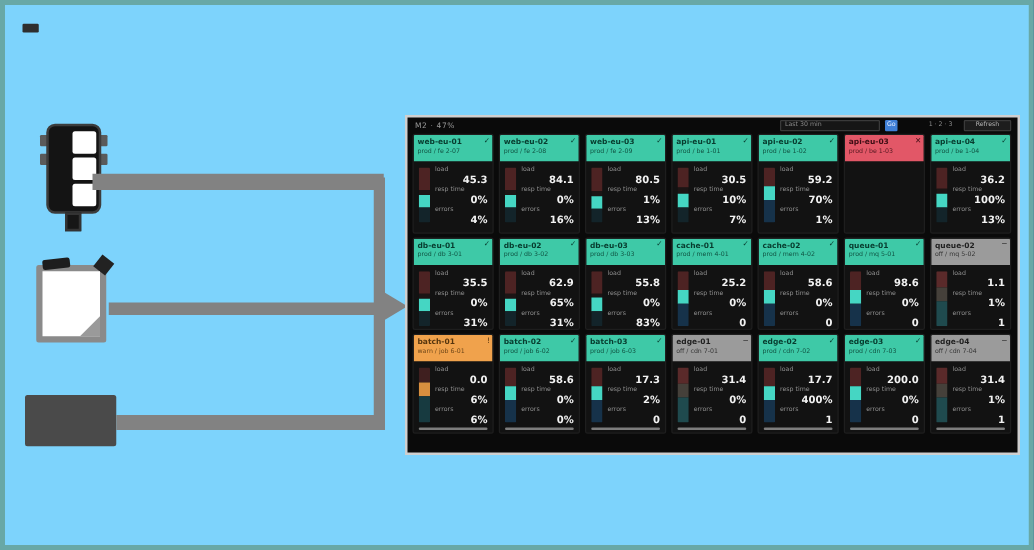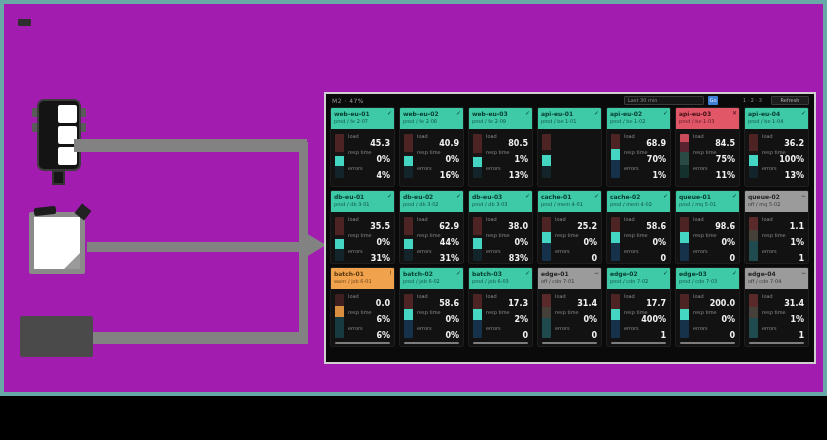--- a/index.html
+++ b/index.html
@@ -1,18 +1,18 @@
 <!DOCTYPE html>
 <html><head>
 <meta charset="utf-8">
 <style>
   html,body{margin:0;padding:0;background:#000;}
   *{box-sizing:border-box;}
   #stage{
-    position:relative;width:827px;height:396px;background:#a21caf;
+    position:relative;width:827px;height:440px;background:#7dd3fc;
     border:4px solid #68a8a6;overflow:hidden;
     font-family:"DejaVu Sans",sans-serif;
   }
   
   .tl-body{position:absolute;left:33px;top:95px;width:44px;height:72px;background:#141414;border:2px solid #3c3c3c;border-radius:7px;}
   .tl-light{position:absolute;left:19px;width:19px;height:18px;background:#fff;border-radius:2px;}
   .tl-screw{position:absolute;width:7px;height:9px;background:#5a5a5a;border-radius:1px;}
   .tl-pole{position:absolute;left:48px;top:166px;width:13px;height:15px;background:#161616;border:2px solid #333;}
   .doc{position:absolute;left:25px;top:208px;width:56px;height:62px;background:#8a8a8a;border-radius:2px;}
   .doc-page{position:absolute;left:5px;top:5px;right:5px;bottom:5px;background:#fff;}
@@ -134,21 +134,21 @@
     <div class="tile-body">
       <div class="t-bar">
               <span style="background: rgb(77, 35, 35); height: 40%;"></span>
               <span style="background: rgb(28, 21, 21); height: 10%;"></span>
               <span style="background: rgb(69, 214, 195); height: 22%;"></span>
               <span style="background: rgb(19, 36, 42); height: 28%;"></span>
             </div>
       <div class="t-metrics">
               <div class="t-metric">
                 <div class="t-label">load</div>
-                <div class="t-value">40.9</div>
+                <div class="t-value">84.1</div>
               </div>
               <div class="t-metric">
                 <div class="t-label">resp time</div>
                 <div class="t-value">0%</div>
               </div>
               <div class="t-metric">
                 <div class="t-label">errors</div>
                 <div class="t-value">16%</div>
               </div>
             </div>
@@ -191,80 +191,72 @@
       <div class="t-sub">prod / be 1-01</div>
       <span class="t-ico">✓</span>
     </div>
     <div class="tile-body">
       <div class="t-bar">
               <span style="background: rgb(77, 35, 35); height: 36%;"></span>
               <span style="background: rgb(28, 21, 21); height: 12%;"></span>
               <span style="background: rgb(69, 214, 195); height: 24%;"></span>
               <span style="background: rgb(19, 36, 42); height: 28%;"></span>
             </div>
+      <div class="t-metrics">
+              <div class="t-metric">
+                <div class="t-label">load</div>
+                <div class="t-value">30.5</div>
+              </div>
+              <div class="t-metric">
+                <div class="t-label">resp time</div>
+                <div class="t-value">10%</div>
+              </div>
+              <div class="t-metric">
+                <div class="t-label">errors</div>
+                <div class="t-value">7%</div>
+              </div>
+            </div>
     </div>
   </div>
 
   <div class="tile">
     <div class="tile-hdr hdr-teal">
       <div class="t-title">api-eu-02</div>
       <div class="t-sub">prod / be 1-02</div>
       <span class="t-ico">✓</span>
     </div>
     <div class="tile-body">
       <div class="t-bar">
               <span style="background: rgb(77, 35, 35); height: 34%;"></span>
               <span style="background: rgb(69, 214, 195); height: 26%;"></span>
               <span style="background: rgb(22, 50, 74); height: 40%;"></span>
             </div>
       <div class="t-metrics">
               <div class="t-metric">
                 <div class="t-label">load</div>
-                <div class="t-value">68.9</div>
+                <div class="t-value">59.2</div>
               </div>
               <div class="t-metric">
                 <div class="t-label">resp time</div>
                 <div class="t-value">70%</div>
               </div>
               <div class="t-metric">
                 <div class="t-label">errors</div>
                 <div class="t-value">1%</div>
               </div>
             </div>
     </div>
   </div>
 
   <div class="tile">
     <div class="tile-hdr hdr-red">
       <div class="t-title">api-eu-03</div>
       <div class="t-sub">prod / be 1-03</div>
       <span class="t-ico">✕</span>
     </div>
-    <div class="tile-body">
-      <div class="t-bar">
-              <span style="background: rgb(201, 75, 90); height: 18%;"></span>
-              <span style="background: rgb(90, 35, 48); height: 22%;"></span>
-              <span style="background: rgb(42, 74, 70); height: 30%;"></span>
-              <span style="background: rgb(21, 49, 46); height: 30%;"></span>
-            </div>
-      <div class="t-metrics">
-              <div class="t-metric">
-                <div class="t-label">load</div>
-                <div class="t-value">84.5</div>
-              </div>
-              <div class="t-metric">
-                <div class="t-label">resp time</div>
-                <div class="t-value">75%</div>
-              </div>
-              <div class="t-metric">
-                <div class="t-label">errors</div>
-                <div class="t-value">11%</div>
-              </div>
-            </div>
-    </div>
   </div>
 
   <div class="tile">
     <div class="tile-hdr hdr-teal">
       <div class="t-title">api-eu-04</div>
       <div class="t-sub">prod / be 1-04</div>
       <span class="t-ico">✓</span>
     </div>
     <div class="tile-body">
       <div class="t-bar">
@@ -333,21 +325,21 @@
               <span style="background: rgb(69, 214, 195); height: 22%;"></span>
               <span style="background: rgb(19, 36, 42); height: 28%;"></span>
             </div>
       <div class="t-metrics">
               <div class="t-metric">
                 <div class="t-label">load</div>
                 <div class="t-value">62.9</div>
               </div>
               <div class="t-metric">
                 <div class="t-label">resp time</div>
-                <div class="t-value">44%</div>
+                <div class="t-value">65%</div>
               </div>
               <div class="t-metric">
                 <div class="t-label">errors</div>
                 <div class="t-value">31%</div>
               </div>
             </div>
     </div>
   </div>
 
   <div class="tile">
@@ -359,21 +351,21 @@
     <div class="tile-body">
       <div class="t-bar">
               <span style="background: rgb(77, 35, 35); height: 40%;"></span>
               <span style="background: rgb(28, 21, 21); height: 8%;"></span>
               <span style="background: rgb(69, 214, 195); height: 24%;"></span>
               <span style="background: rgb(19, 36, 42); height: 28%;"></span>
             </div>
       <div class="t-metrics">
               <div class="t-metric">
                 <div class="t-label">load</div>
-                <div class="t-value">38.0</div>
+                <div class="t-value">55.8</div>
               </div>
               <div class="t-metric">
                 <div class="t-label">resp time</div>
                 <div class="t-value">0%</div>
               </div>
               <div class="t-metric">
                 <div class="t-label">errors</div>
                 <div class="t-value">83%</div>
               </div>
             </div>

